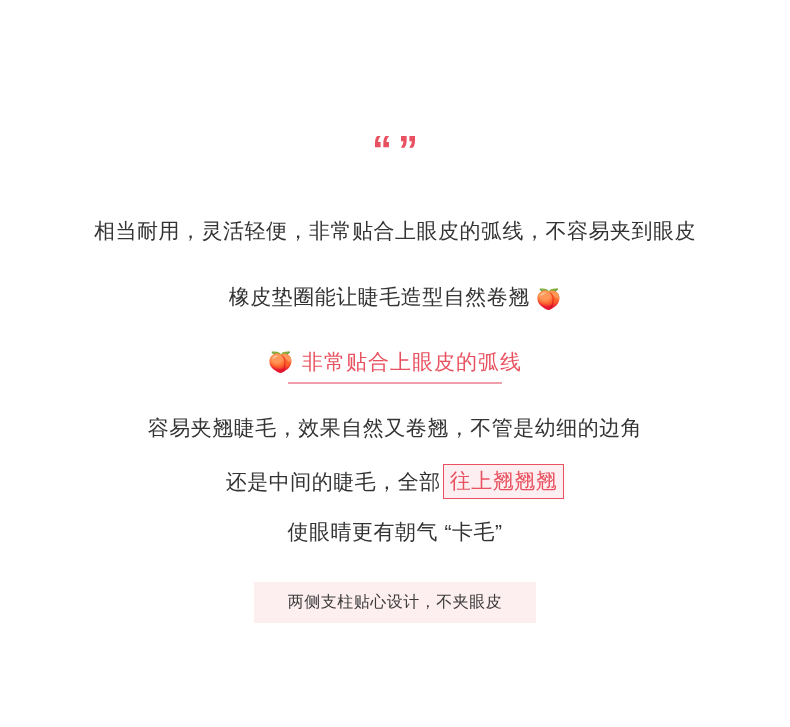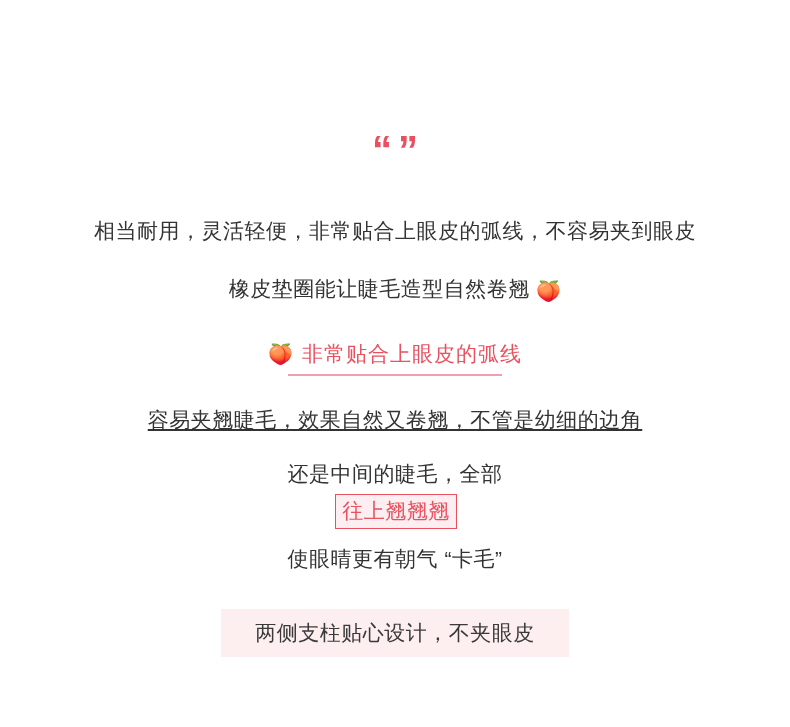--- a/index.html
+++ b/index.html
@@ -55,21 +55,21 @@
     font-size: 21px;
     color: #333333;
     line-height: 1.9;
     text-align: center;
     letter-spacing: 0.5px;
   }
   .para-1 {
     margin-top: 31px;
   }
   .para-2 {
-    margin-top: 18px;
+    margin-top: 26px;
   }
   .emoji {
     font-size: 20px;
     vertical-align: -2px;
   }
 
   
   .subhead-wrap {
     margin-top: 30px;
     display: flex;
@@ -86,47 +86,45 @@
     padding-bottom: 6px;
   }
   .subhead-rule {
     width: 214px;
     height: 2px;
     background: #f0a0ac;
   }
 
   .para-3 {
     margin-top: 24px;
-    text-decoration: underline;
   }
   .para-4 {
     margin-top: 14px;
     display: flex;
     align-items: center;
     justify-content: center;
-    flex-direction: column;
   }
   .highlight-box {
     display: inline-block;
     border: 1.5px solid #e8515f;
     color: #e8515f;
     background: #fdeff1;
     padding: 1px 6px 3px 6px;
     line-height: 1.4;
     margin-left: 2px;
   }
   .para-5 {
     margin-top: 10px;
   }
 
   .banner {
     margin-top: 30px;
     background: #fdeef0;
     color: #3a3a3a;
-    font-size: 21px;
+    font-size: 16px;
     letter-spacing: 0.5px;
     padding: 10px 34px;
     text-align: center;
   }
 </style>
 </head>
 <body>
 
 <div class="page">
 

